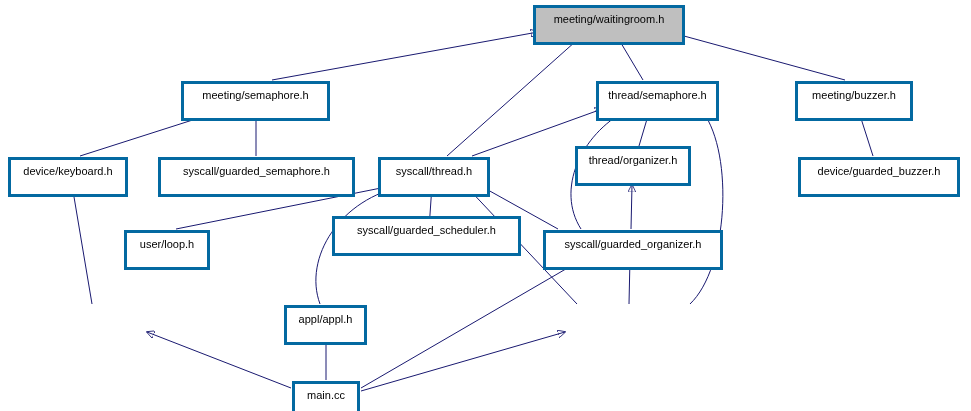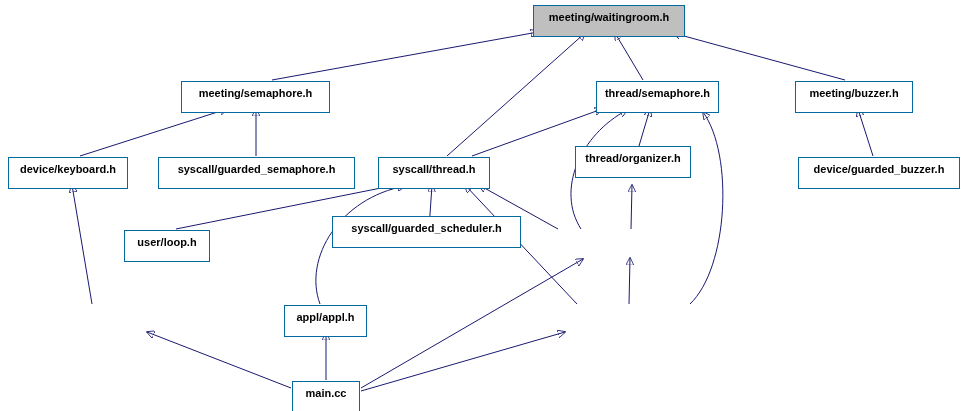--- a/index.html
+++ b/index.html
@@ -22,32 +22,31 @@
     width: 971px;
     height: 411px;
   }
   #edges-svg path {
     fill: none;
     stroke: #191970;
     stroke-width: 1;
   }
   .node {
     position: absolute;
-    height: 32px;
+    height: 40px;
     box-sizing: border-box;
-    border: 1px solid #0369a1;
+    border: 3px solid #0369a1;
     background: #ffffff;
     color: #000000;
     font-size: 11px;
     line-height: 22px;
     text-align: center;
     white-space: nowrap;
     overflow: hidden;
     cursor: pointer;
-    font-weight: bold;
   }
   .node.root {
     background: #bfbfbf;
     cursor: default;
   }
 </style>
 </head>
 <body>
 
 <div id="graph-canvas">
@@ -98,20 +97,21 @@
   <div class="node" style="left:378px;top:157px;width:112px">syscall/thread.h</div>
 
   <div class="node" style="left:575px;top:146px;width:116px">thread/organizer.h</div>
 
   <div class="node" style="left:798px;top:157px;width:162px">device/guarded_buzzer.h</div>
 
   <div class="node" style="left:124px;top:230px;width:86px">user/loop.h</div>
 
   <div class="node" style="left:332px;top:216px;width:189px">syscall/guarded_scheduler.h</div>
 
+  <div class="node" style="left:543px;top:230px;width:180px">syscall/guarded_organizer.h</div>
 
 
   <div class="node" style="left:284px;top:305px;width:83px">appl/appl.h</div>
 
 
   <div class="node" style="left:292px;top:381px;width:68px">main.cc</div>
 
 </div>
 
 </body></html>

